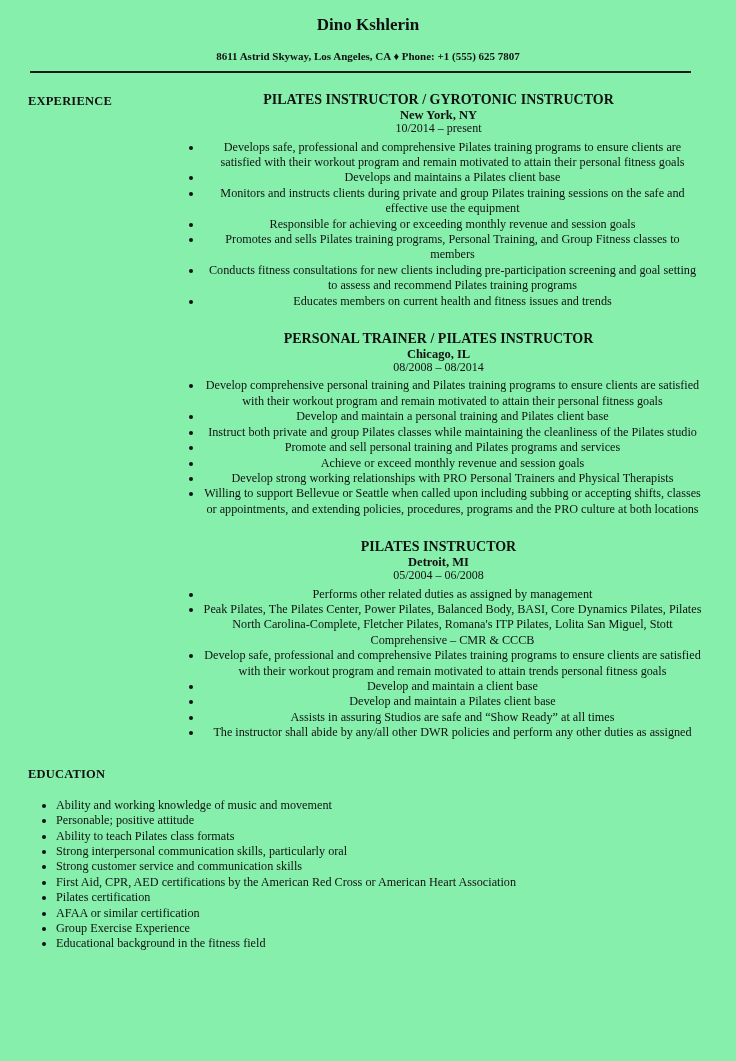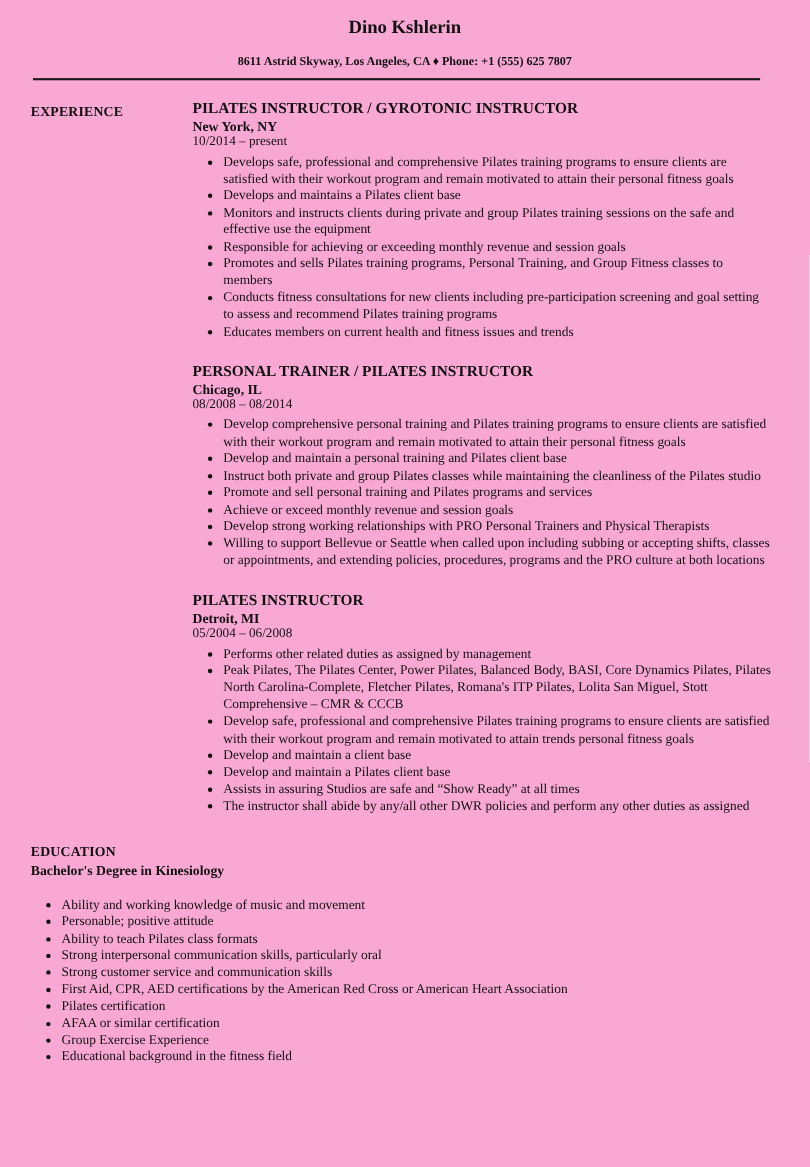--- a/index.html
+++ b/index.html
@@ -1,21 +1,21 @@
 <!DOCTYPE html>
 <html><head>
 <meta charset="utf-8">
 <style>
   html, body { margin: 0; padding: 0; background: #f4f4f4; }
   .page {
     position: relative;
     width: 736px;
     height: 1061px;
     margin: 0 auto;
-    background: #f9a8d4;
+    background: #86efac;
     color: #111;
     font-family: "Liberation Serif", "DejaVu Serif", serif;
     overflow: hidden;
     box-sizing: border-box;
   }
   .header { text-align: center; padding-top: 15px; }
   .name {
     font-size: 17px;
     font-weight: bold;
     line-height: 20px;
@@ -41,21 +41,21 @@
   .side-label {
     width: 107px;
     flex-shrink: 0;
     font-weight: bold;
     font-size: 12.5px;
     letter-spacing: 0.2px;
     padding-top: 2px;
     line-height: 15px;
   }
   .content { flex: 1; min-width: 0; }
-  .job { margin-top: 22px; }
+  .job { margin-top: 22px; text-align: center; }
   .job:first-child { margin-top: 0; }
   .job-title {
     font-size: 14px;
     font-weight: bold;
     line-height: 15px;
   }
   .job-location {
     font-size: 12.5px;
     font-weight: bold;
     line-height: 14px;
@@ -146,21 +146,20 @@
             <li>The instructor shall abide by any/all other DWR policies and perform any other duties as assigned</li>
           </ul>
         </div>
 
       </div>
     </div>
 
     <div class="section education">
       <div class="side-label">EDUCATION</div>
       <div class="content">
-        <div class="degree">Bachelor's Degree in Kinesiology</div>
       </div>
     </div>
 
     <div class="section skills">
       <div class="content">
         <ul class="bullets">
           <li>Ability and working knowledge of music and movement</li>
           <li>Personable; positive attitude</li>
           <li>Ability to teach Pilates class formats</li>
           <li>Strong interpersonal communication skills, particularly oral</li>

